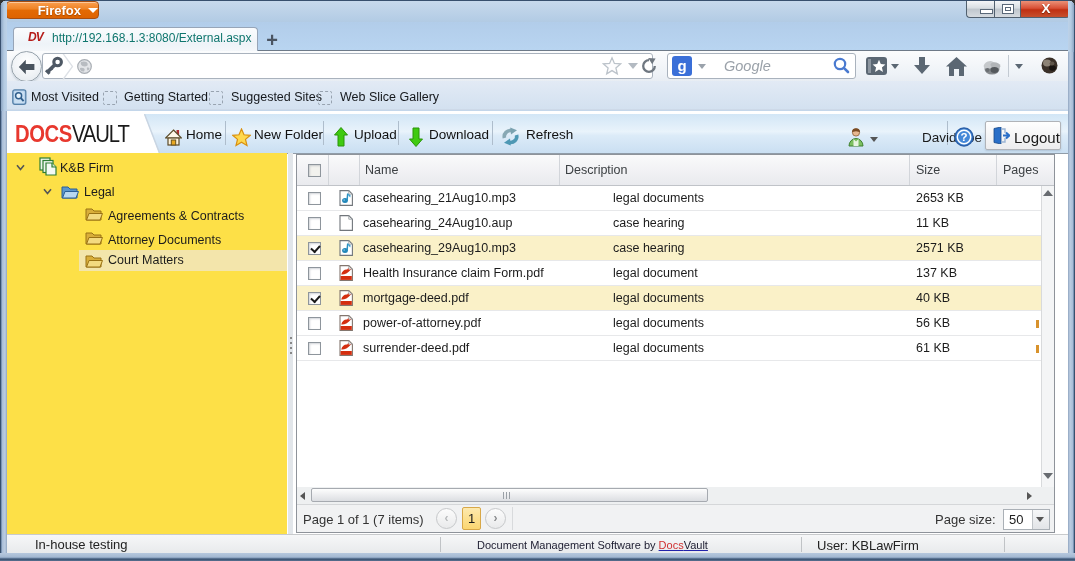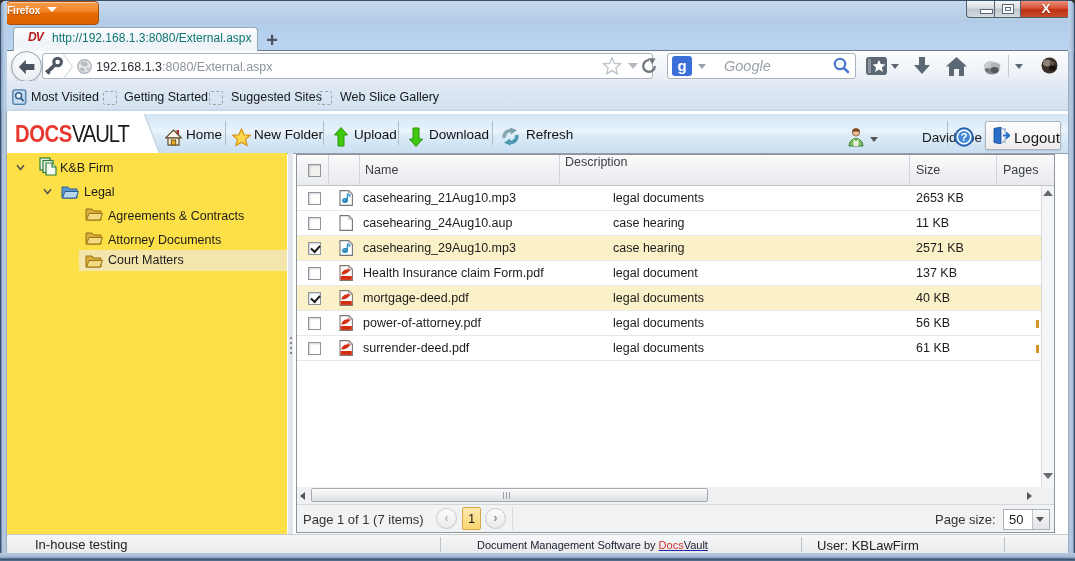--- a/index.html
+++ b/index.html
@@ -2,24 +2,24 @@
 <html><head>
 <meta charset="utf-8">
 <style>
   html,body{margin:0;padding:0;}
   body{width:1075px;height:561px;overflow:hidden;font-family:"Liberation Sans",sans-serif;}
   #win{position:relative;width:1075px;height:561px;background:#c3d6ea;overflow:hidden;}
   .abs{position:absolute;}
   
   #titlebar{left:0;top:0;width:1075px;height:22px;background:linear-gradient(#c8daed,#b2cbe4);}
   #tabbar{left:0;top:22px;width:1075px;height:30px;background:linear-gradient(#b2cdea,#b9d5f1);}
-  #ffbtn{left:6px;top:1px;width:93px;height:24px;border-radius:4px;border:1px solid #a84e10;
+  #ffbtn{left:6px;top:1px;width:93px;height:18px;border-radius:4px;border:1px solid #a84e10;
     background:linear-gradient(#fa9f4f 0%,#ef8224 45%,#e36a04 50%,#de6300 100%);
     box-shadow:inset 0 1px 0 rgba(255,255,255,.45);
-    color:#fff;font-size:10px;font-weight:bold;line-height:18px;text-align:left;
+    color:#fff;font-size:13px;font-weight:bold;line-height:18px;text-align:right;
     text-shadow:0 1px 1px rgba(120,50,0,.6);box-sizing:border-box;}
   #ffbtn .car{display:inline-block;width:0;height:0;border-left:5px solid transparent;border-right:5px solid transparent;border-top:5px solid #fff;margin-left:7px;vertical-align:2px;}
   
   #winbtns{left:966px;top:0;width:104px;height:19px;}
   .wbtn{position:absolute;top:0;height:18px;border:1px solid #51606f;box-sizing:border-box;background:linear-gradient(#f4f6f8 0%,#d7dde2 45%,#bfc6cd 50%,#d6dbe0 100%);}
   #btnmin{left:0;width:28px;border-radius:0 0 0 4px;border-right:none;}
   #btnmax{left:28px;width:27px;}
   #btnclose{left:55px;width:49px;border-radius:0 0 4px 0;border-left:none;
     background:linear-gradient(#eb9177 0%,#d85036 45%,#c03012 55%,#c64f2d 100%);}
   
@@ -117,21 +117,20 @@
     </g>
     <polyline points="19,-0.5 28.5,12.5 19,25.5" fill="none" stroke="#dde1e6" stroke-width="1.3"></polyline>
   </svg>
 
   <svg class="abs" style="left:77px;top:59px;" width="15" height="15" viewBox="0 0 15 15">
     <circle cx="7.5" cy="7.5" r="6.8" fill="#e3e5e8" stroke="#a8adb3" stroke-width="1.2"></circle>
     <path d="M4 3 Q7 1.8 9.5 3 Q11.5 4.5 10.5 6.5 Q8 8 5.5 7 Q3 5.5 4 3 Z" fill="#b8bcc1"></path>
     <path d="M3 9 Q5 8.2 7 9.2 Q8.5 10.5 7 12.5 Q4.5 12.8 3.2 11 Z" fill="#b8bcc1"></path>
     <path d="M10 8.5 Q12 8 12.5 9.5 Q12 11.5 10.5 11.5 Q9.5 10 10 8.5 Z" fill="#b8bcc1"></path>
   </svg>
-  <div class="abs" style="left:96px;top:60px;font-size:12.5px;color:#2b3036;">192.168.1.3<span style="color:#8d939c;">:8080/External.aspx</span></div>
 
   <svg class="abs" style="left:602px;top:56px;" width="20" height="20" viewBox="0 0 20 20">
     <path d="M10 1.8 L12.4 7.4 L18.5 7.9 L13.9 11.9 L15.3 17.8 L10 14.6 L4.7 17.8 L6.1 11.9 L1.5 7.9 L7.6 7.4 Z" fill="#fdfdfe" stroke="#bcc3ca" stroke-width="1.3"></path>
   </svg>
   <div class="abs" style="left:628px;top:63px;width:0;height:0;border-left:5px solid transparent;border-right:5px solid transparent;border-top:6px solid #b3bac2;"></div>
   <svg class="abs" style="left:641px;top:58px;" width="16" height="16" viewBox="0 0 16 16">
     <path d="M13.8 8 A5.8 5.8 0 1 1 8 2.2" fill="none" stroke="#6f7780" stroke-width="2.3"></path>
     <polygon points="7.2,0 14.6,0.4 11.2,6.2" fill="#6f7780"></polygon>
   </svg>
   <div class="abs" id="backc"></div>
@@ -296,21 +295,21 @@
     <div class="abs" style="left:283px;top:226px;width:2px;height:18px;background:repeating-linear-gradient(#888 0,#888 2px,transparent 2px,transparent 5px);"></div>
     <div class="abs" id="grid">
       <div id="ghead">
         <div class="gcol" style="left:31px;"></div>
         <div class="gcol" style="left:62px;"></div>
         <div class="gcol" style="left:262px;"></div>
         <div class="gcol" style="left:612px;"></div>
         <div class="gcol" style="left:699px;"></div>
         <div class="cbx" style="left:11px;top:9px;background:#f2f2ee;"></div>
         <div class="abs" style="left:68px;top:8px;">Name</div>
-        <div class="abs" style="left:268px;top:0;text-align:center;">Description</div>
+        <div class="abs" style="left:268px;top:8px;text-align:center;">Description</div>
         <div class="abs" style="left:619px;top:8px;">Size</div>
         <div class="abs" style="left:706px;top:8px;">Pages</div>
       </div>
       <div class="grow" style="top:31px;">
         <div class="cbx"></div>
           <svg class="ficon" viewBox="0 0 16 16">
             <use href="#pgmp3"></use>
           </svg>
         <div class="fname">casehearing_21Aug10.mp3</div>
           <div class="fdesc">legal documents</div>

